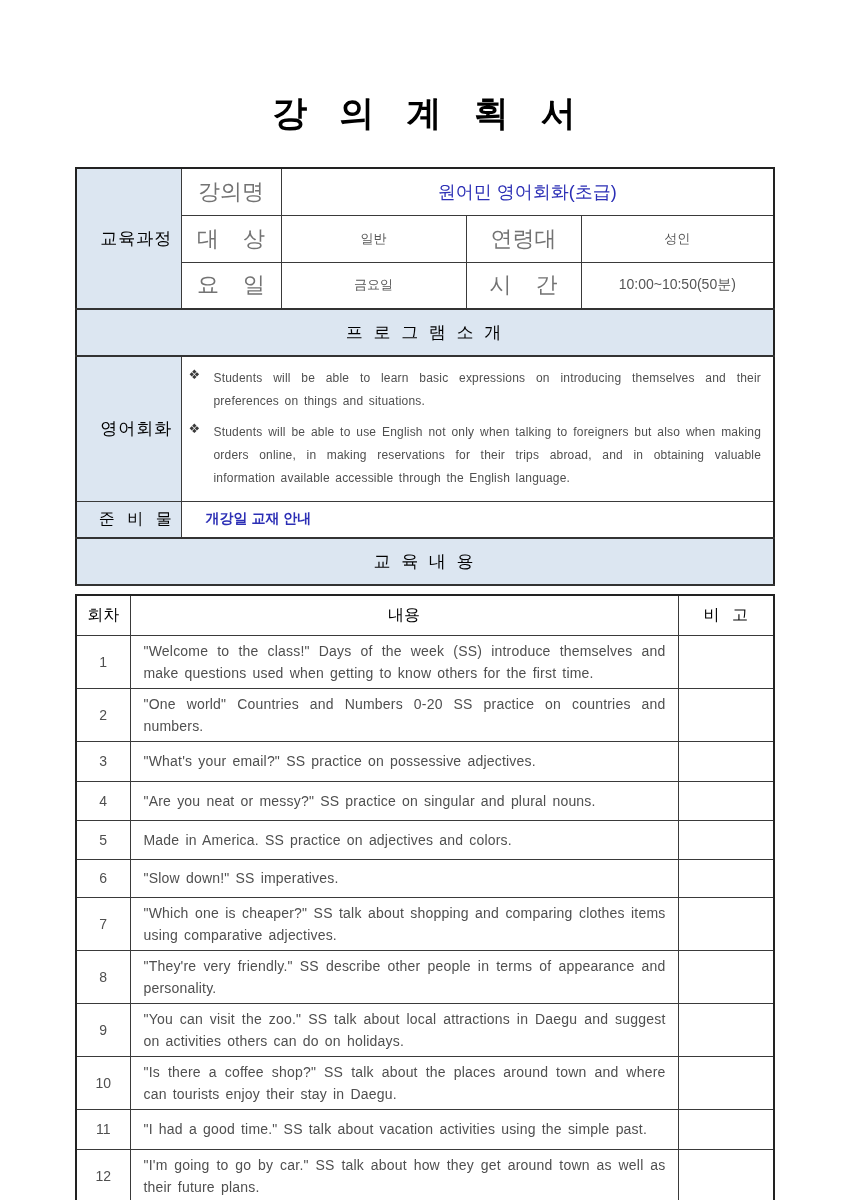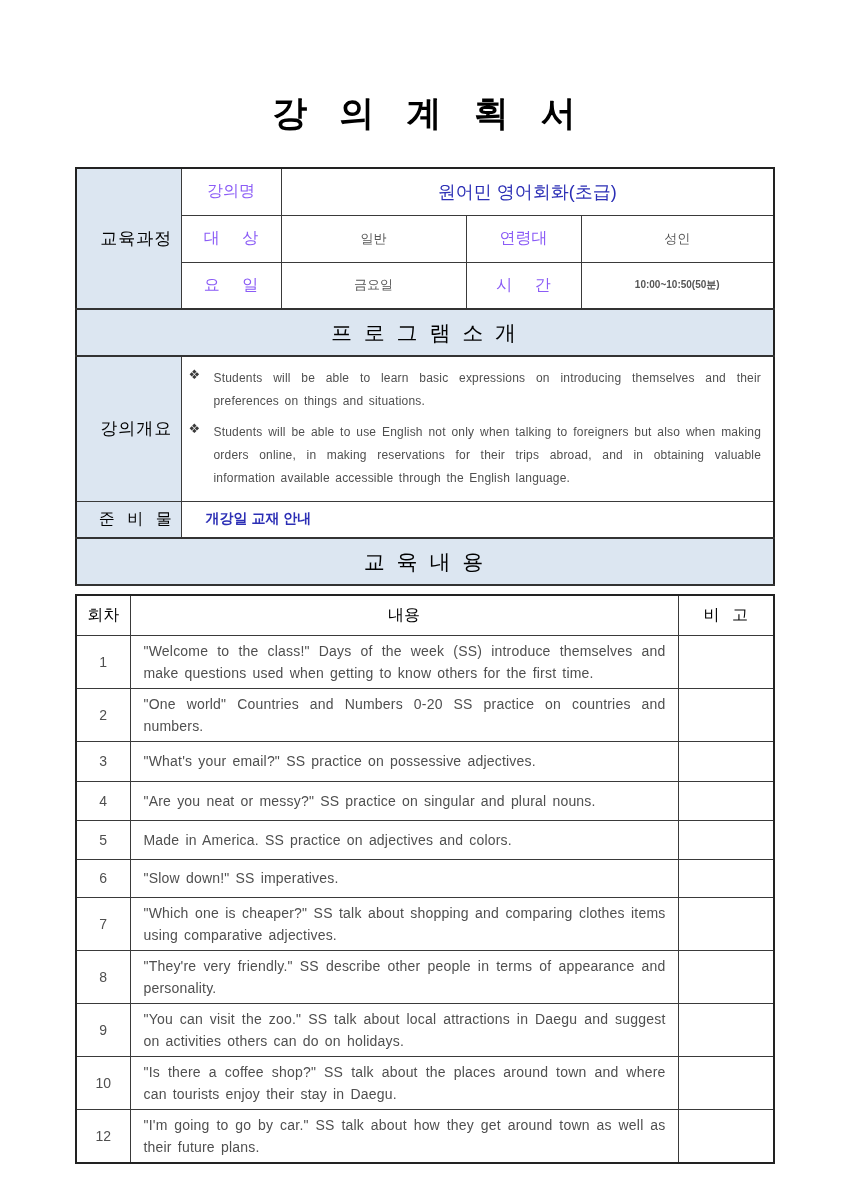--- a/index.html
+++ b/index.html
@@ -15,27 +15,27 @@
   }
   .wrap{margin:30px 0 0 75px;width:698px;}
   table{border-collapse:collapse;table-layout:fixed;width:698px;}
   td,th{border:1px solid #3a3a3a;overflow:hidden;}
   .tA,.tB{border:2px solid #222;}
   .tB{margin-top:8px;}
 
   
   .rA{height:47px;}
   .hd{background:#dce6f1;text-align:center;font-size:17px;color:#000;letter-spacing:1px;padding-left:16px;}
-  .lbl{text-align:center;font-size:16px;color:#8b5cf6;}
+  .lbl{text-align:center;font-size:22px;color:#737373;}
   .wlbl{word-spacing:18px;}
   .val{text-align:center;font-size:13px;color:#555;}
-  .time{font-size:10px;font-weight:bold;}
+  .time{font-size:14px;}
   .blue-val{text-align:center;font-size:18px;font-weight:500;color:#2b2eb5;}
 
-  .strip{height:43px;background:#dce6f1;text-align:center;font-size:21px;
+  .strip{height:43px;background:#dce6f1;text-align:center;font-size:17px;
          letter-spacing:3px;color:#000;border-top:2px solid #333;border-bottom:2px solid #333;}
 
   .ovr{height:145px;}
   .content-cell{vertical-align:middle;padding:6px 8px 6px 7px;background:#fff;}
   .bullet{display:flex;margin:0;}
   .dia{width:21px;flex:0 0 21px;color:#3a3a3a;font-size:13px;line-height:23px;text-align:left;}
   .bullet p{margin:4px;flex:1;text-align:justify;font-size:12px;line-height:23px;
             color:#4f4f4f;letter-spacing:0.2px;word-spacing:2px;}
   .rMat{height:37px;}
   .mat{letter-spacing:2px;word-spacing:4px;font-size:16px;}
@@ -82,21 +82,21 @@
       <tr class="rA">
         <td class="lbl wlbl">요 일</td>
         <td class="val">금요일</td>
         <td class="lbl wlbl">시 간</td>
         <td class="val time">10:00~10:50(50분)</td>
       </tr>
       <tr>
         <td class="strip" colspan="5">프 로 그 램 소 개</td>
       </tr>
       <tr class="ovr">
-        <td class="hd">강의개요</td>
+        <td class="hd">영어회화</td>
         <td class="content-cell" colspan="4">
           <div class="bullet">
             <span class="dia">❖</span>
             <p>Students will be able to learn basic expressions on introducing themselves and their preferences on things and situations.</p>
           </div>
           <div class="bullet">
             <span class="dia">❖</span>
             <p>Students will be able to use English not only when talking to foreigners but also when making orders online, in making reservations for their trips abroad, and in obtaining valuable information available accessible through the English language.</p>
           </div>
         </td>
@@ -166,20 +166,25 @@
       <tr class="h45">
         <td class="no">9</td>
         <td class="ct">"You can visit the zoo." SS talk about local attractions in Daegu and suggest on activities others can do on holidays.</td>
         <td class="note"></td>
       </tr>
       <tr class="h45">
         <td class="no">10</td>
         <td class="ct">"Is there a coffee shop?" SS talk about the places around town and where can tourists enjoy their stay in Daegu.</td>
         <td class="note"></td>
       </tr>
+      <tr class="h40">
+        <td class="no">11</td>
+        <td class="ct">"I had a good time." SS talk about vacation activities using the simple past.</td>
+        <td class="note"></td>
+      </tr>
       <tr class="h50">
         <td class="no">12</td>
         <td class="ct">"I'm going to go by car." SS talk about how they get around town as well as their future plans.</td>
         <td class="note"></td>
       </tr>
     </tbody>
   </table>
 
 </div>
 

